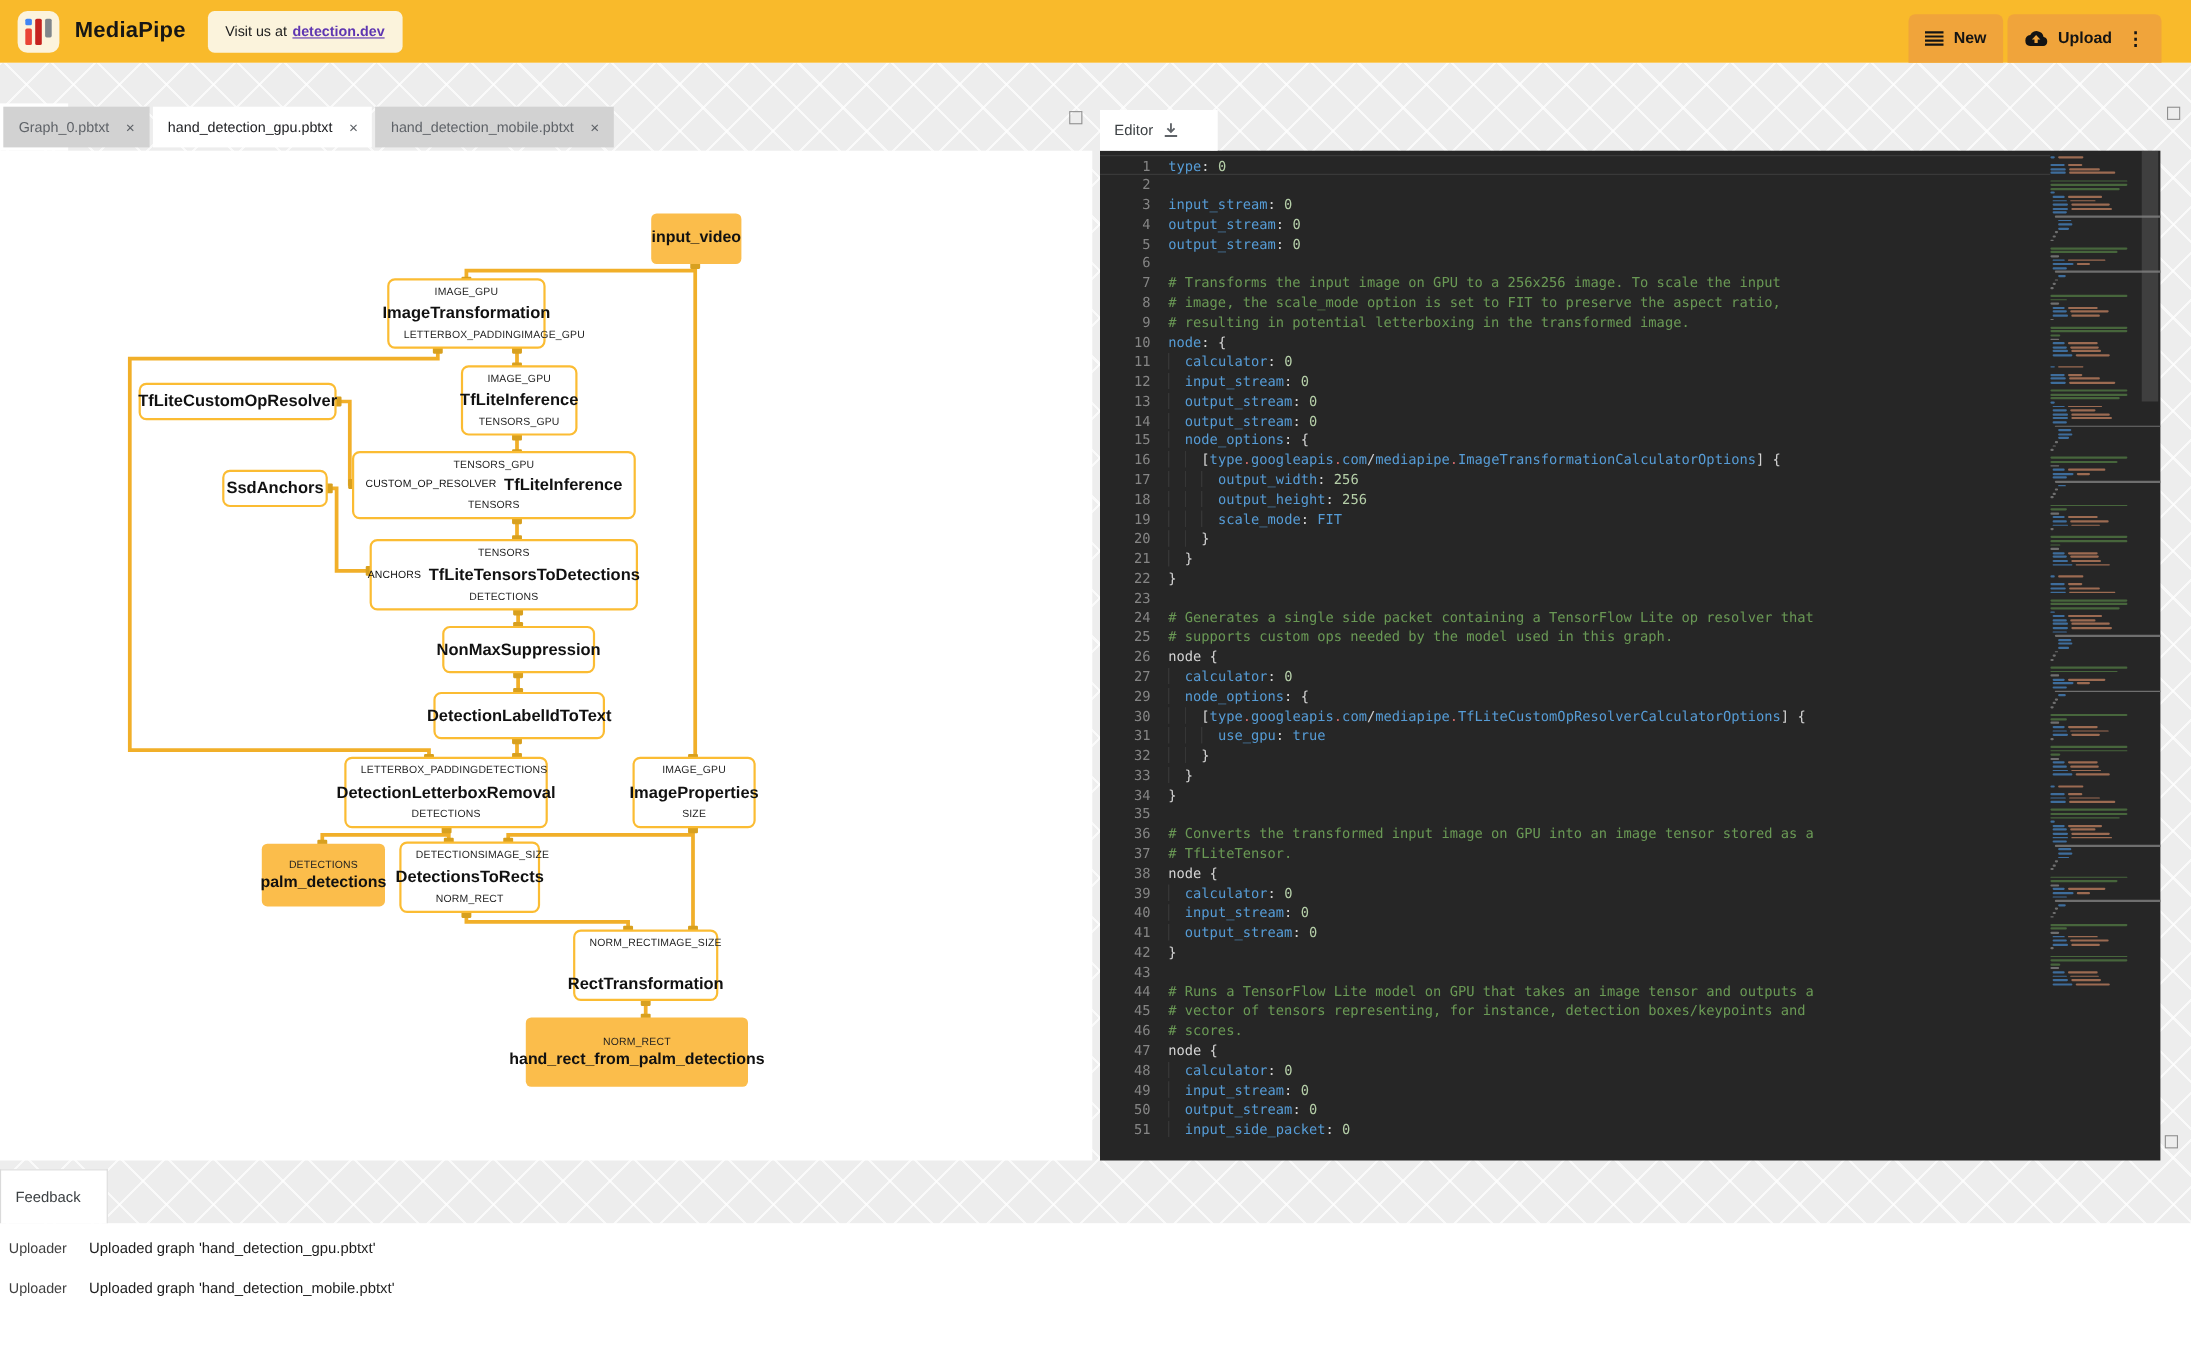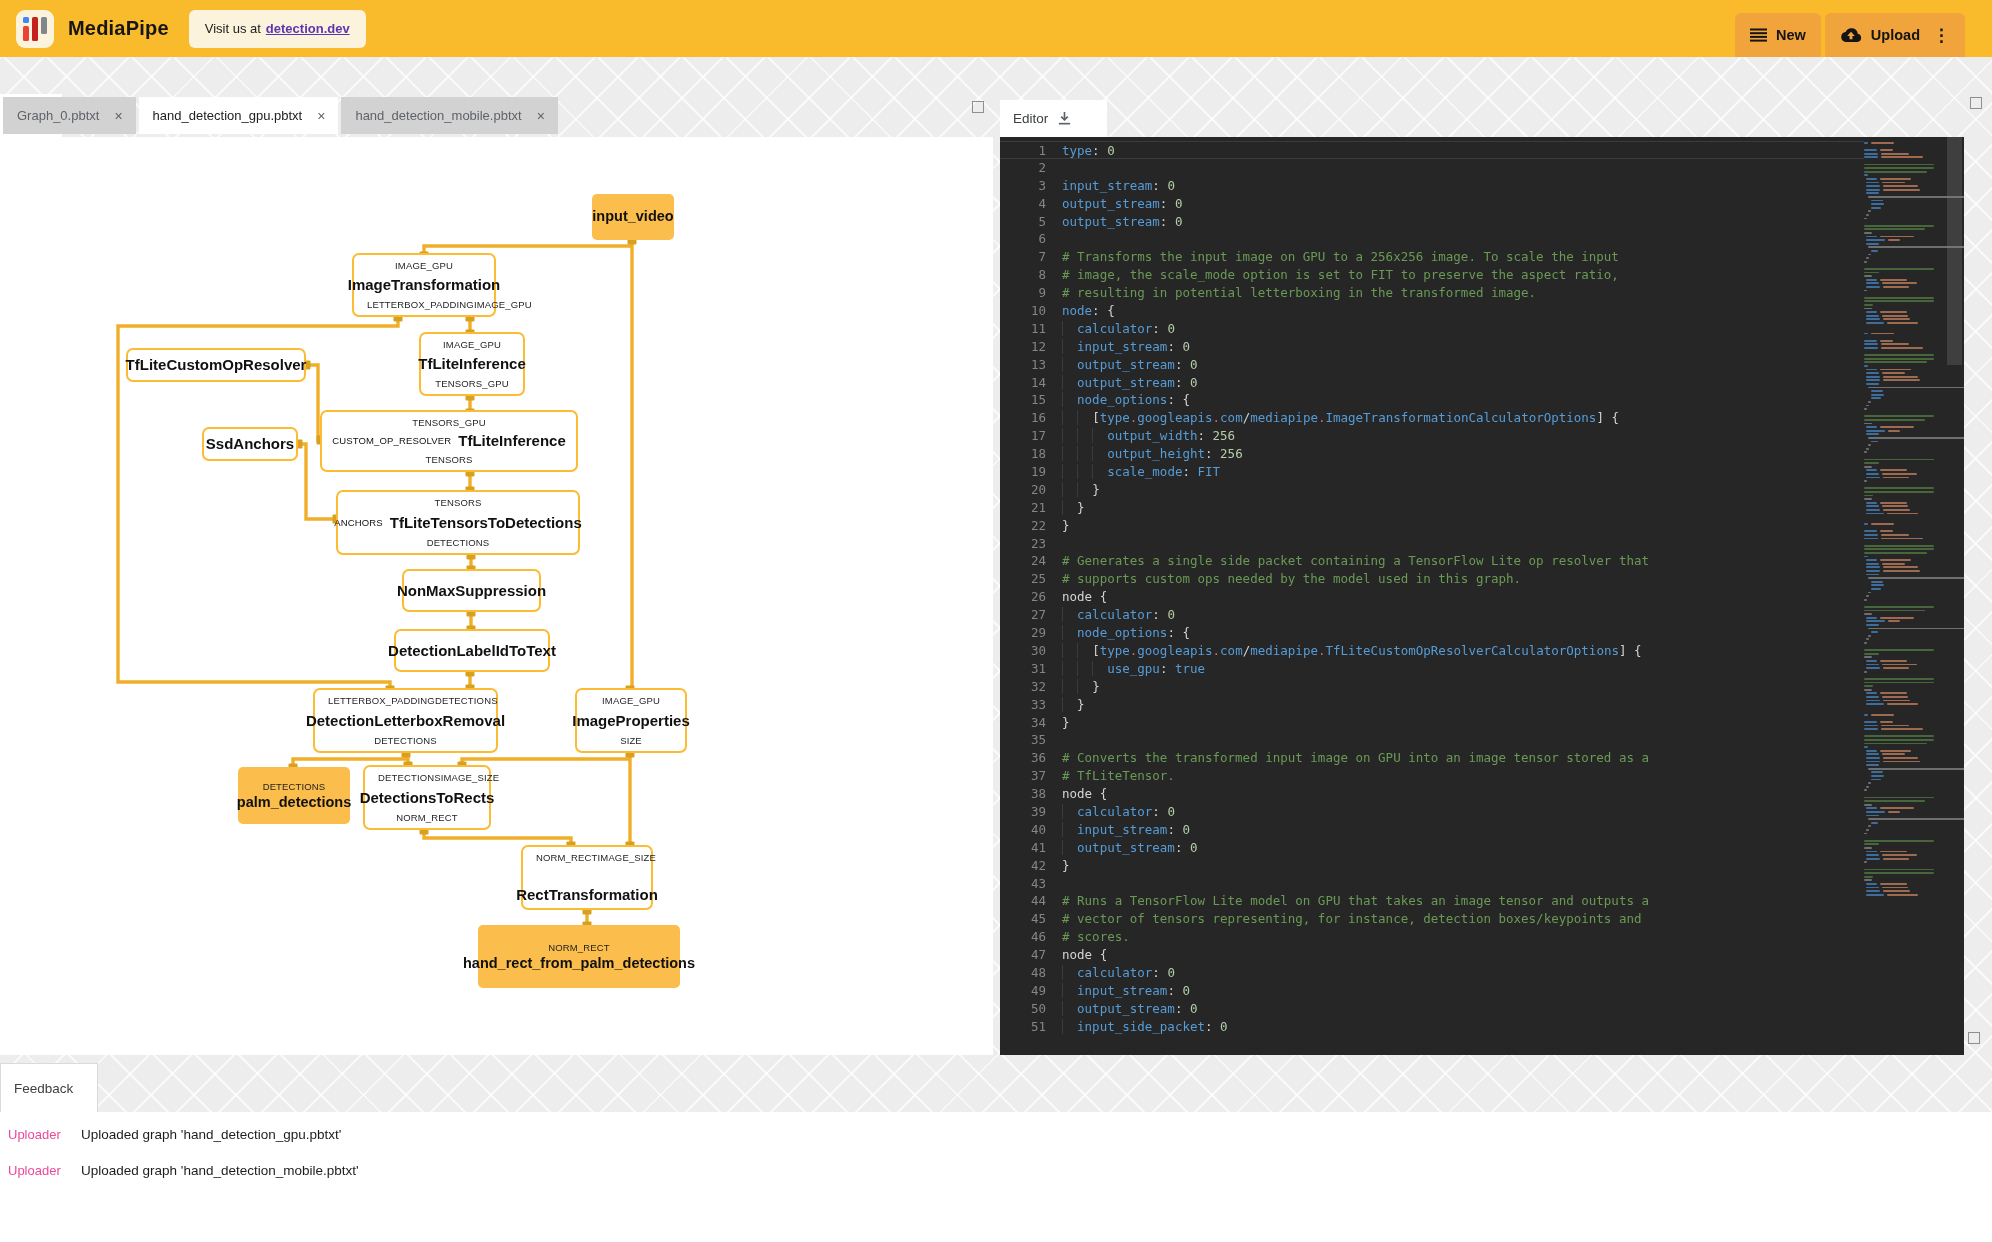--- a/index.html
+++ b/index.html
@@ -78,21 +78,21 @@
   .ind{box-shadow:inset 1px 0 0 #3b3b3b;}
   .minimap{position:absolute;right:21px;top:0;width:79px;height:918px;cursor:pointer;}
   .minimap i{position:absolute;height:1.9px;border-radius:1px;display:block;}
   .vscroll{position:absolute;right:0;top:0;width:20px;height:918px;}
   .vthumb{position:absolute;right:2px;top:0;width:15px;height:228px;background:rgba(128,128,128,.28);cursor:grab;}
 
   
   .feedback-body{position:absolute;left:0;top:1112px;width:1992px;height:130px;background:#fff;z-index:5;
     padding:15px 0 0 8px;box-sizing:border-box;}
   .frow{display:flex;align-items:baseline;margin-bottom:21px;}
-  .fsrc{width:65px;flex:0 0 65px;font-size:13px;color:#ec4899;}
+  .fsrc{width:65px;flex:0 0 65px;font-size:13px;color:#404040;}
   .fmsg{font-size:13.5px;color:#1d1d1d;margin-left:8px;}
 </style>
 </head>
 <body>
 
 <div class="app">
   <div class="hatch"></div>
 
   <div class="header">
     <div class="logo">

